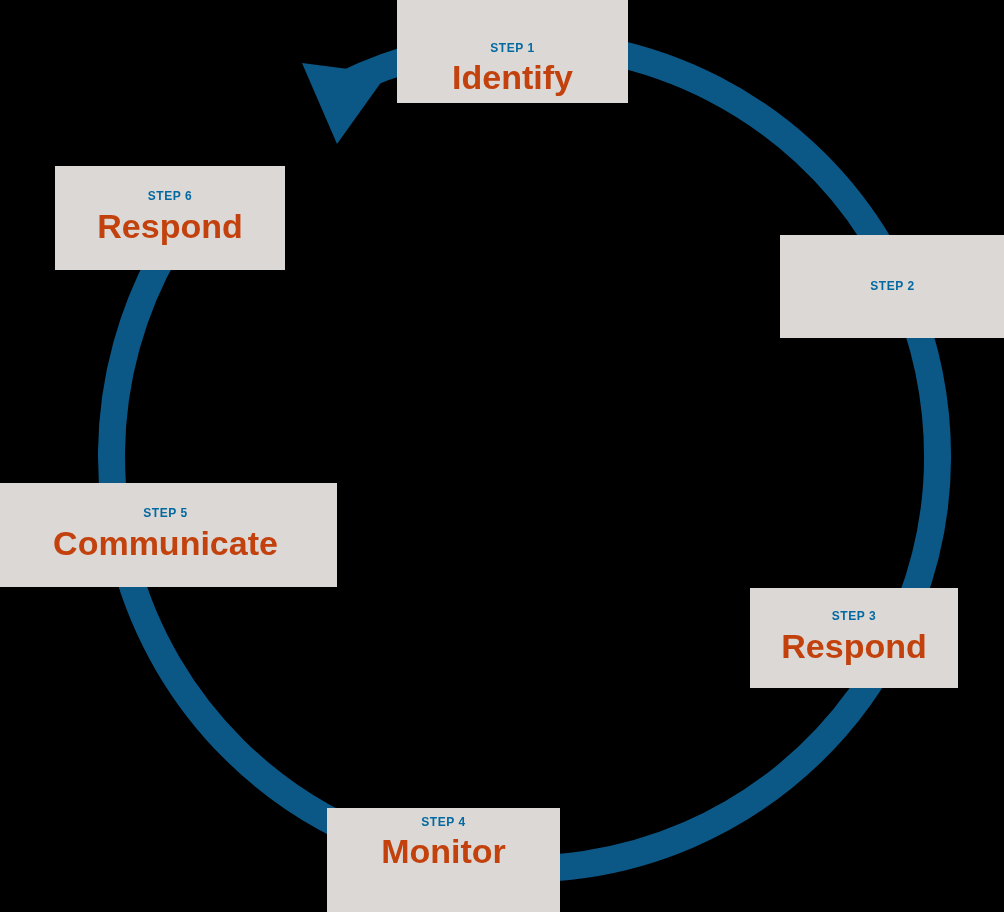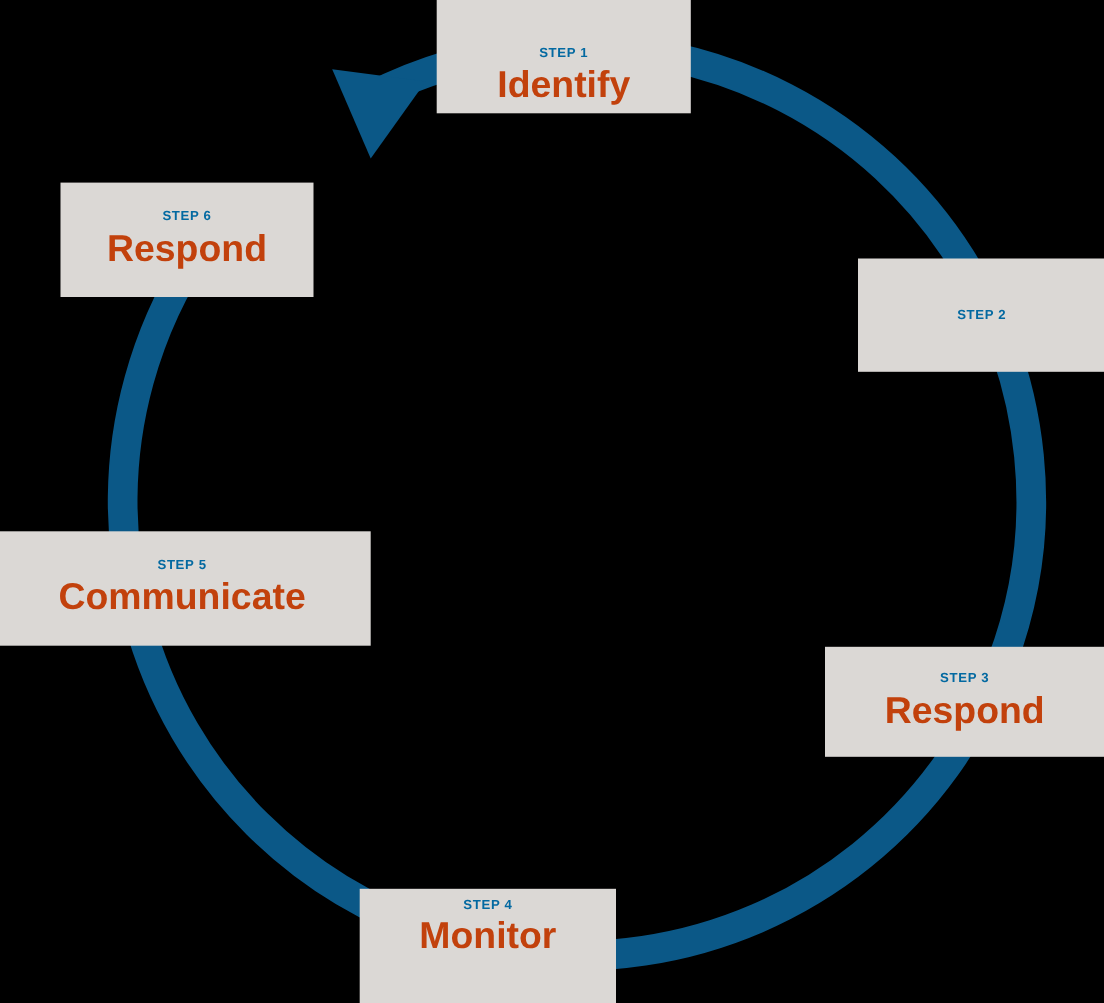--- a/index.html
+++ b/index.html
@@ -45,21 +45,21 @@
     font-size: 34px;
     font-weight: 700;
     line-height: 1.15;
     margin-top: 3px;
     white-space: nowrap;
   }
 
   
   #box-step-1 { left: 397px; top: -8px;  width: 231px; height: 111px; justify-content: flex-end; padding-bottom: 6px; }
   #box-step-2 { left: 780px; top: 235px; width: 225px; height: 103px; }
-  #box-step-3 { left: 750px; top: 588px; width: 254px; height: 100px; }
+  #box-step-3 { left: 750px; top: 588px; width: 208px; height: 100px; }
   #box-step-4 { left: 327px; top: 808px; width: 233px; height: 112px; justify-content: flex-start; padding-top: 8px; }
   #box-step-5 { left: -6px;  top: 483px; width: 343px; height: 104px; }
   #box-step-6 { left: 55px;  top: 166px; width: 230px; height: 104px; }
 </style>
 </head>
 <body>
 
 <div id="stage">
 
   <svg id="ring-svg" viewBox="0 0 1004 912">

